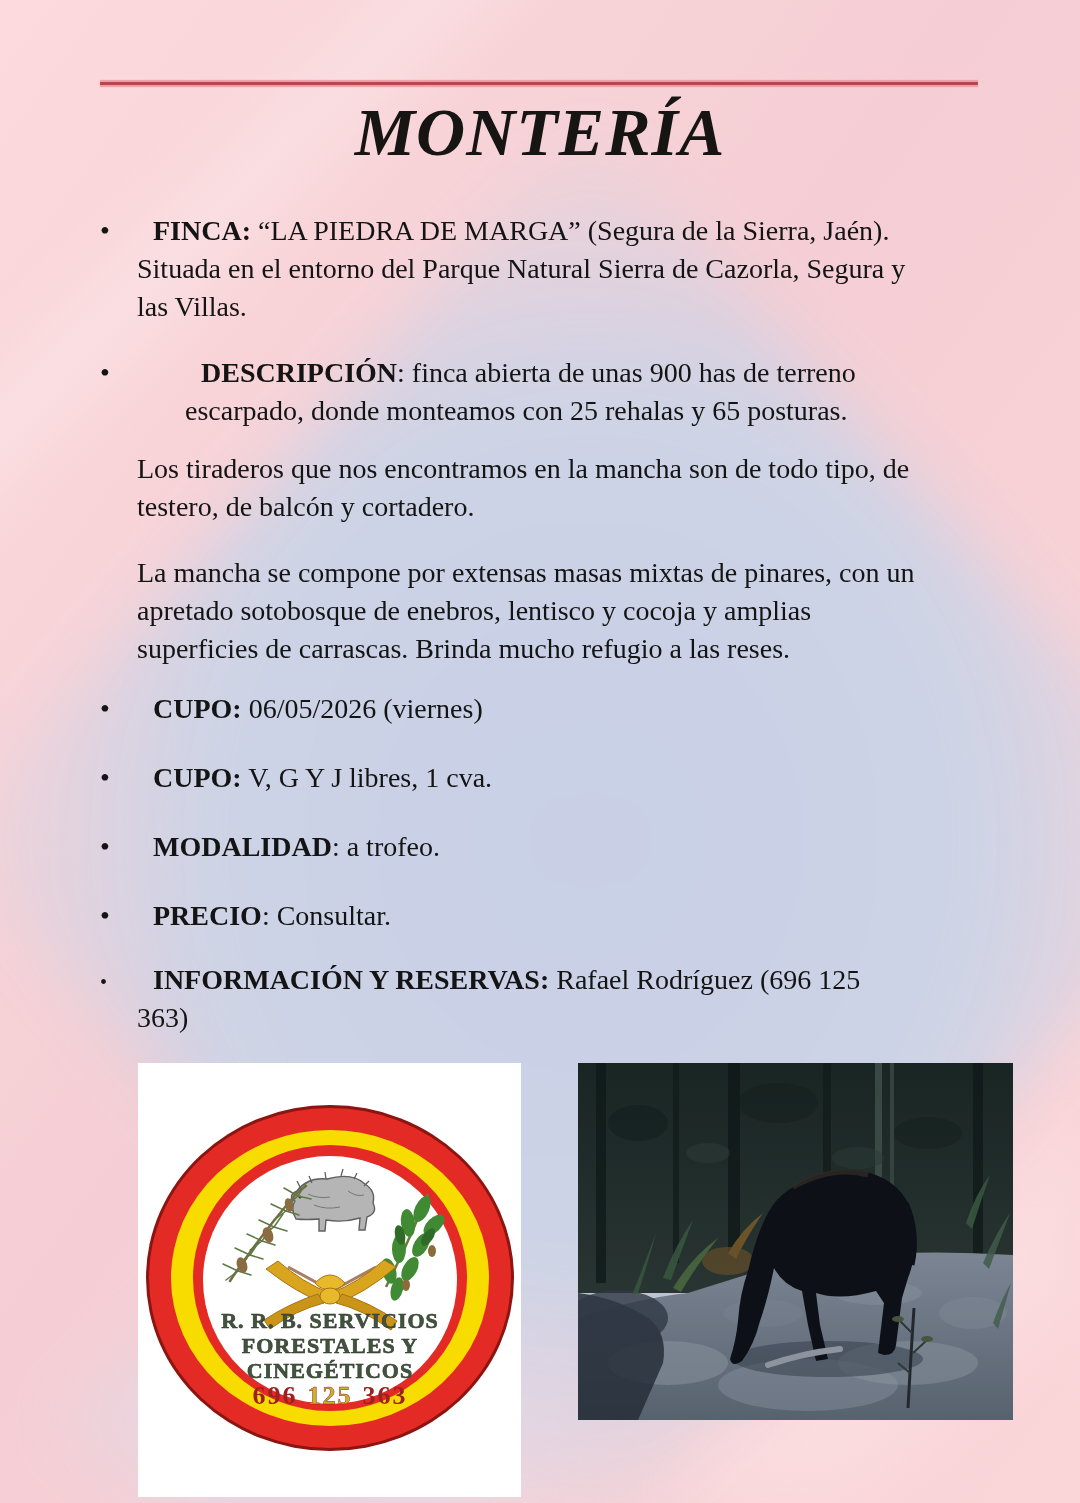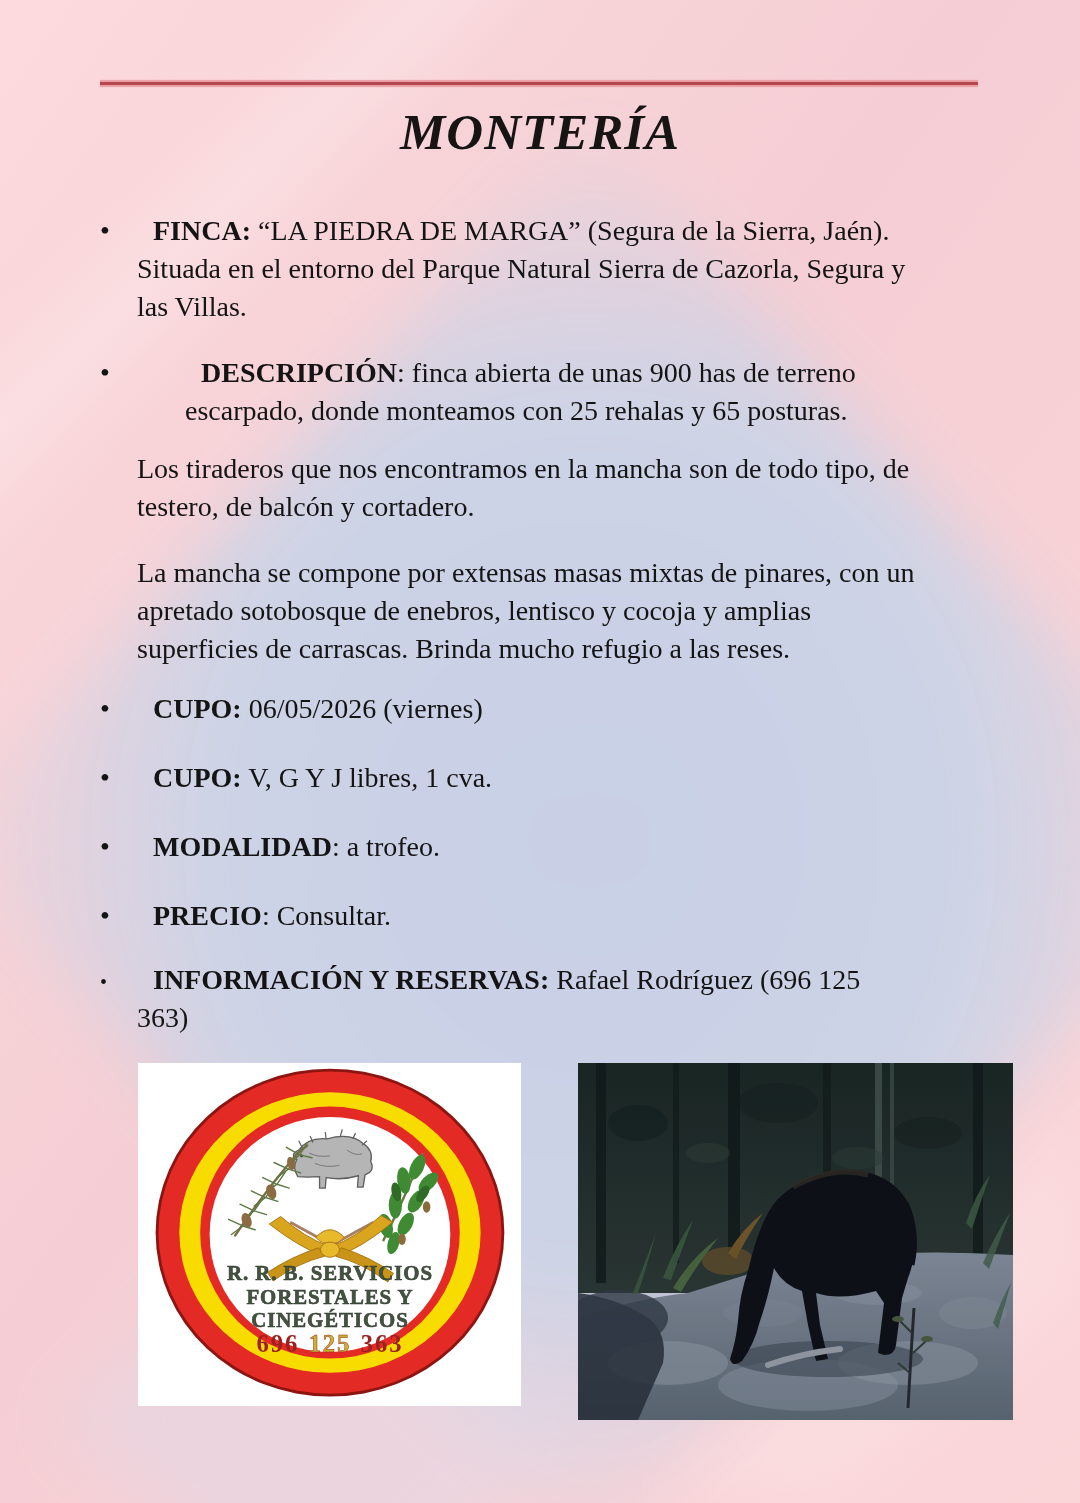--- a/index.html
+++ b/index.html
@@ -8,38 +8,38 @@
     font-family:"Liberation Serif", serif;color:#141414;background:#f9d4d8;
   }
   .bg{position:absolute;inset:0;width:100%;height:100%;}
   .title-rule{
     position:absolute;left:100px;top:82px;width:878px;height:3px;
     background:#b5484e;
     box-shadow:0 2px 1px rgba(233,154,160,.95), 0 -2px 1px rgba(233,154,160,.95);
   }
   .page-title{
     position:absolute;left:0;top:94px;width:100%;margin:0;text-align:center;
-    font-size:51px;line-height:76px;font-weight:700;font-style:italic;
+    font-size:68px;line-height:76px;font-weight:700;font-style:italic;
     letter-spacing:1px;color:#171513;
   }
   .body-col{
     position:absolute;left:100px;top:212px;width:815px;
     font-size:28px;line-height:38px;
   }
   .bullet-item{display:flex;}
   .dot{flex:0 0 37px;}
   .dot::before{content:"\2022";font-size:28px;}
   .small-bullet .dot::before{font-size:20px;}
   .item-text{flex:0 0 778px;max-width:778px;text-indent:16px;}
   .lbl{font-weight:700;}
   .paragraph{margin:0 0 0 37px;width:778px;}
   .mb28{margin-bottom:28px;} .mb20{margin-bottom:20px;gap:48px;} .mb22{margin-bottom:22px;}
   .mb31{margin-bottom:31px;} .mb26{margin-bottom:26px;}
   .logo-box{
-    position:absolute;left:138px;top:1063px;width:383px;height:343px;background:#ffffff;
+    position:absolute;left:138px;top:1063px;width:383px;height:434px;background:#ffffff;
   }
   .photo-box{position:absolute;left:578px;top:1063px;width:435px;height:357px;}
   .logo-box svg,.photo-box svg{display:block;width:100%;height:100%;}
   .logo-line{font-family:"Liberation Serif",serif;font-weight:700;font-size:22px;letter-spacing:1px;}
   .logo-phone{font-family:"Liberation Serif",serif;font-weight:700;font-size:26px;letter-spacing:2px;}
 </style>
 </head>
 <body>
 
 <div class="page">

